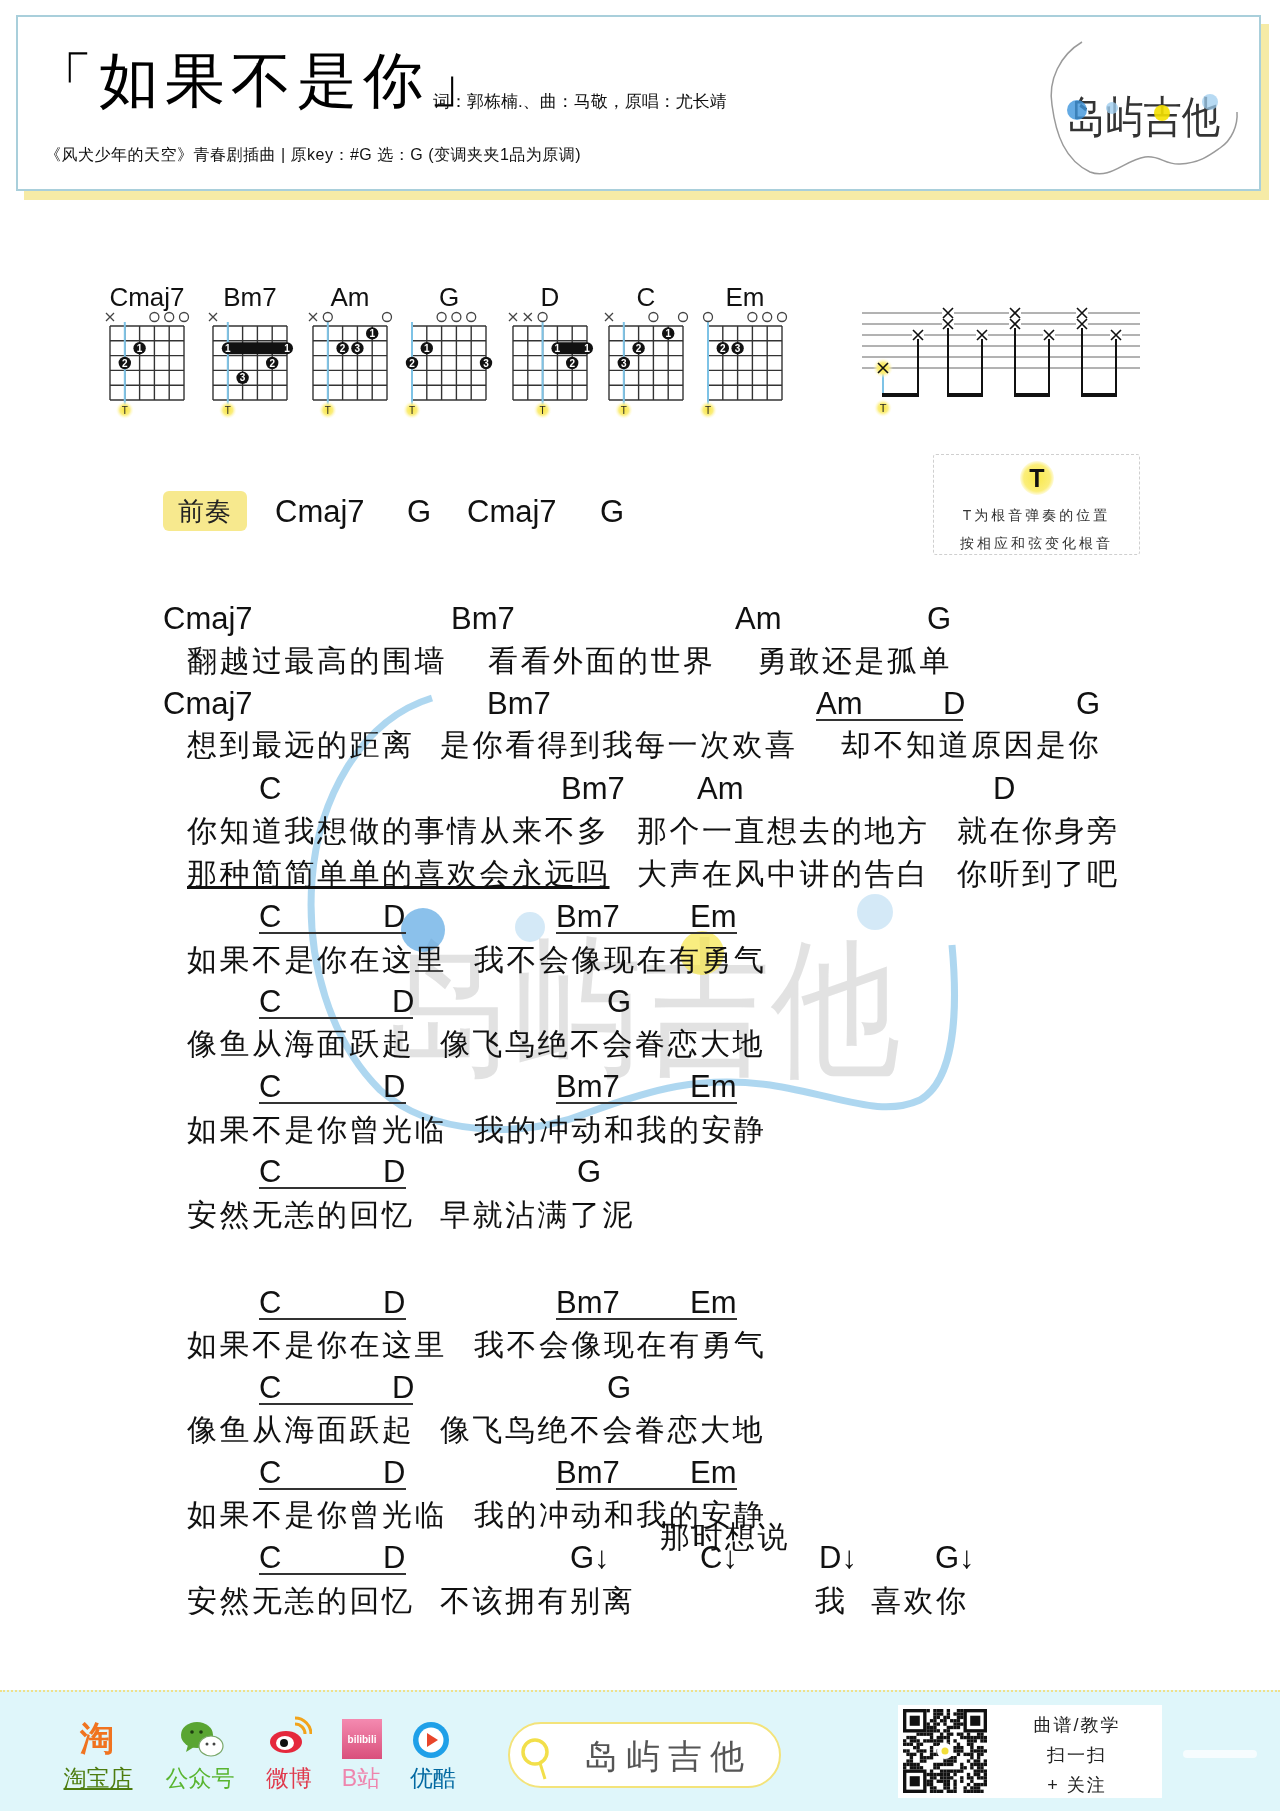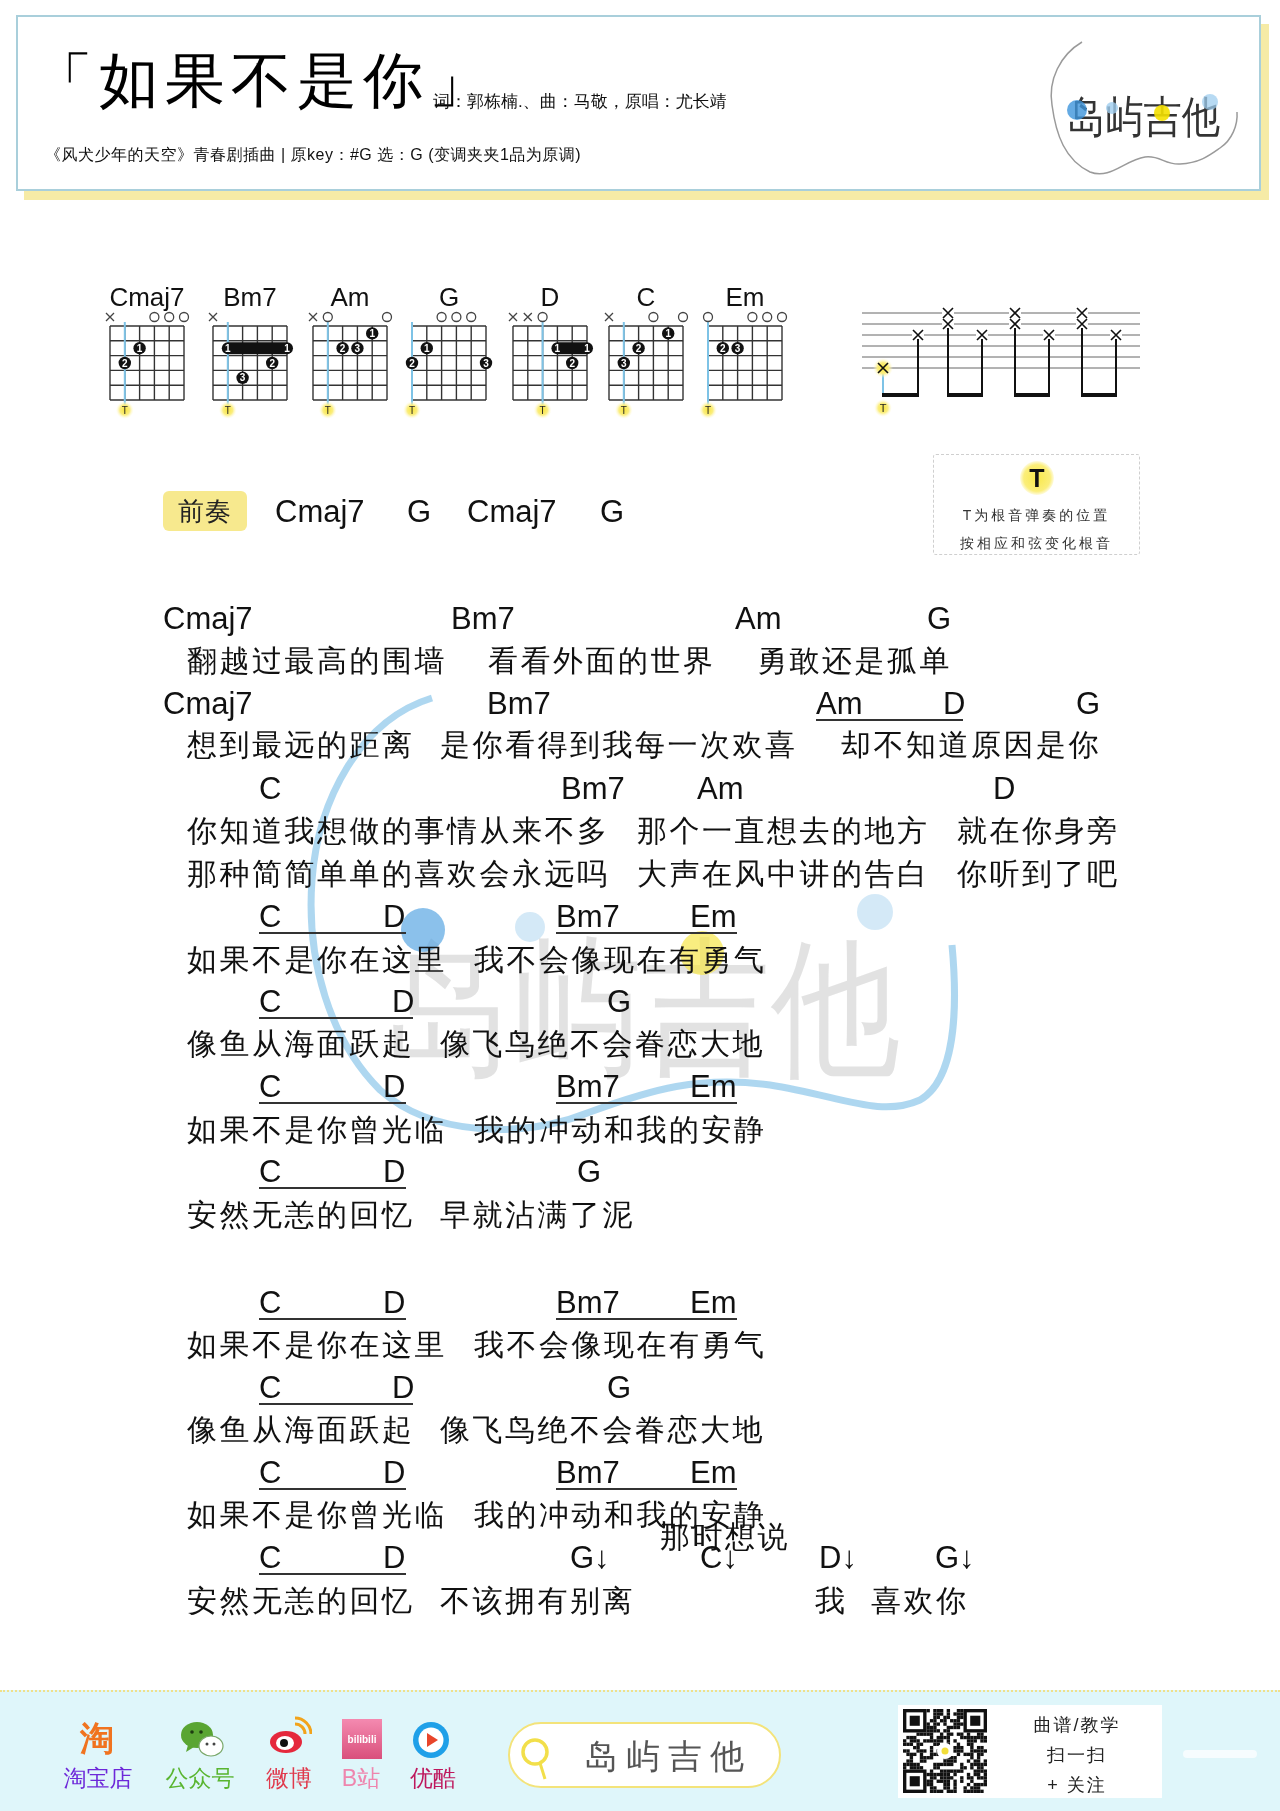--- a/index.html
+++ b/index.html
@@ -351,21 +351,21 @@
     <div class="lyric" style="left: 187px; top: 730px;">想到最远的距离</div>
     <div class="lyric" style="left: 440px; top: 730px;">是你看得到我每一次欢喜</div>
     <div class="lyric" style="left: 841px; top: 730px;">却不知道原因是你</div>
     <div class="chord" style="left: 259px; top: 773px;">C</div>
     <div class="chord" style="left: 561px; top: 773px;">Bm7</div>
     <div class="chord" style="left: 697px; top: 773px;">Am</div>
     <div class="chord" style="left: 993px; top: 773px;">D</div>
     <div class="lyric" style="left: 187px; top: 816px;">你知道我想做的事情从来不多</div>
     <div class="lyric" style="left: 637px; top: 816px;">那个一直想去的地方</div>
     <div class="lyric" style="left: 957px; top: 816px;">就在你身旁</div>
-    <div class="lyric" style="left: 187px; top: 859px;">那种简简单单的喜欢会永远吗</div>
+    <div class="lyric" style="left: 187px; top: 859px; text-decoration: underline;">那种简简单单的喜欢会永远吗</div>
     <div class="lyric" style="left: 637px; top: 859px;">大声在风中讲的告白</div>
     <div class="lyric" style="left: 957px; top: 859px;">你听到了吧</div>
     <div class="underline" style="left: 259px; top: 932px; width: 147px;"></div>
     <div class="underline" style="left: 556px; top: 932px; width: 181px;"></div>
     <div class="chord" style="left: 259px; top: 901px;">C</div>
     <div class="chord" style="left: 383px; top: 901px;">D</div>
     <div class="chord" style="left: 556px; top: 901px;">Bm7</div>
     <div class="chord" style="left: 690px; top: 901px;">Em</div>
     <div class="lyric" style="left: 187px; top: 945px;">如果不是你在这里</div>
     <div class="lyric" style="left: 474px; top: 945px;">我不会像现在有勇气</div>
@@ -450,25 +450,25 @@
   <rect x="0" y="0" width="40" height="40" fill="url(#bili)"></rect>
   <text x="20" y="24" font-size="10" text-anchor="middle" fill="#fff" font-weight="bold">bilibili</text>
 </svg>
 
 <svg class="abs" style="left:412px;top:1721px" width="38" height="38">
   <circle cx="19" cy="19" r="18" fill="#1fa0e8"></circle>
   <circle cx="19" cy="19" r="12.5" fill="#fff"></circle>
   <path d="M15 12 L26 19 L15 26 Z" fill="#e8452b"></path>
 </svg>
 
-<div class="foot-label" style="left: 53px; color: #6d28d9;">淘宝店</div>
+<div class="foot-label" style="left: 53px; color: #4d7c0f; text-decoration: underline;">淘宝店</div>
 <div class="foot-label" style="left: 155px; color: rgb(89, 181, 48);">公众号</div>
 <div class="foot-label" style="left: 244px; color: rgb(224, 57, 76);">微博</div>
 <div class="foot-label" style="left: 316px; color: rgb(238, 134, 174);">B站</div>
-<div class="foot-label" style="left: 388px; color: #be185d;">优酷</div>
+<div class="foot-label" style="left: 388px; color: #0369a1;">优酷</div>
 
 <div class="abs search-pill"></div>
 <svg class="abs" style="left:518px;top:1735px" width="36" height="50">
   <circle cx="17" cy="17" r="12" fill="none" stroke="#f2df4a" stroke-width="3.5"></circle>
   <line x1="22" y1="28" x2="27" y2="44" stroke="#f2df4a" stroke-width="3"></line>
 </svg>
 <div class="abs search-text">岛屿吉他</div>
 
 <div class="abs qr-box"></div>
 <svg id="qr-svg" class="abs" style="left:903px;top:1709px" width="84" height="84">

